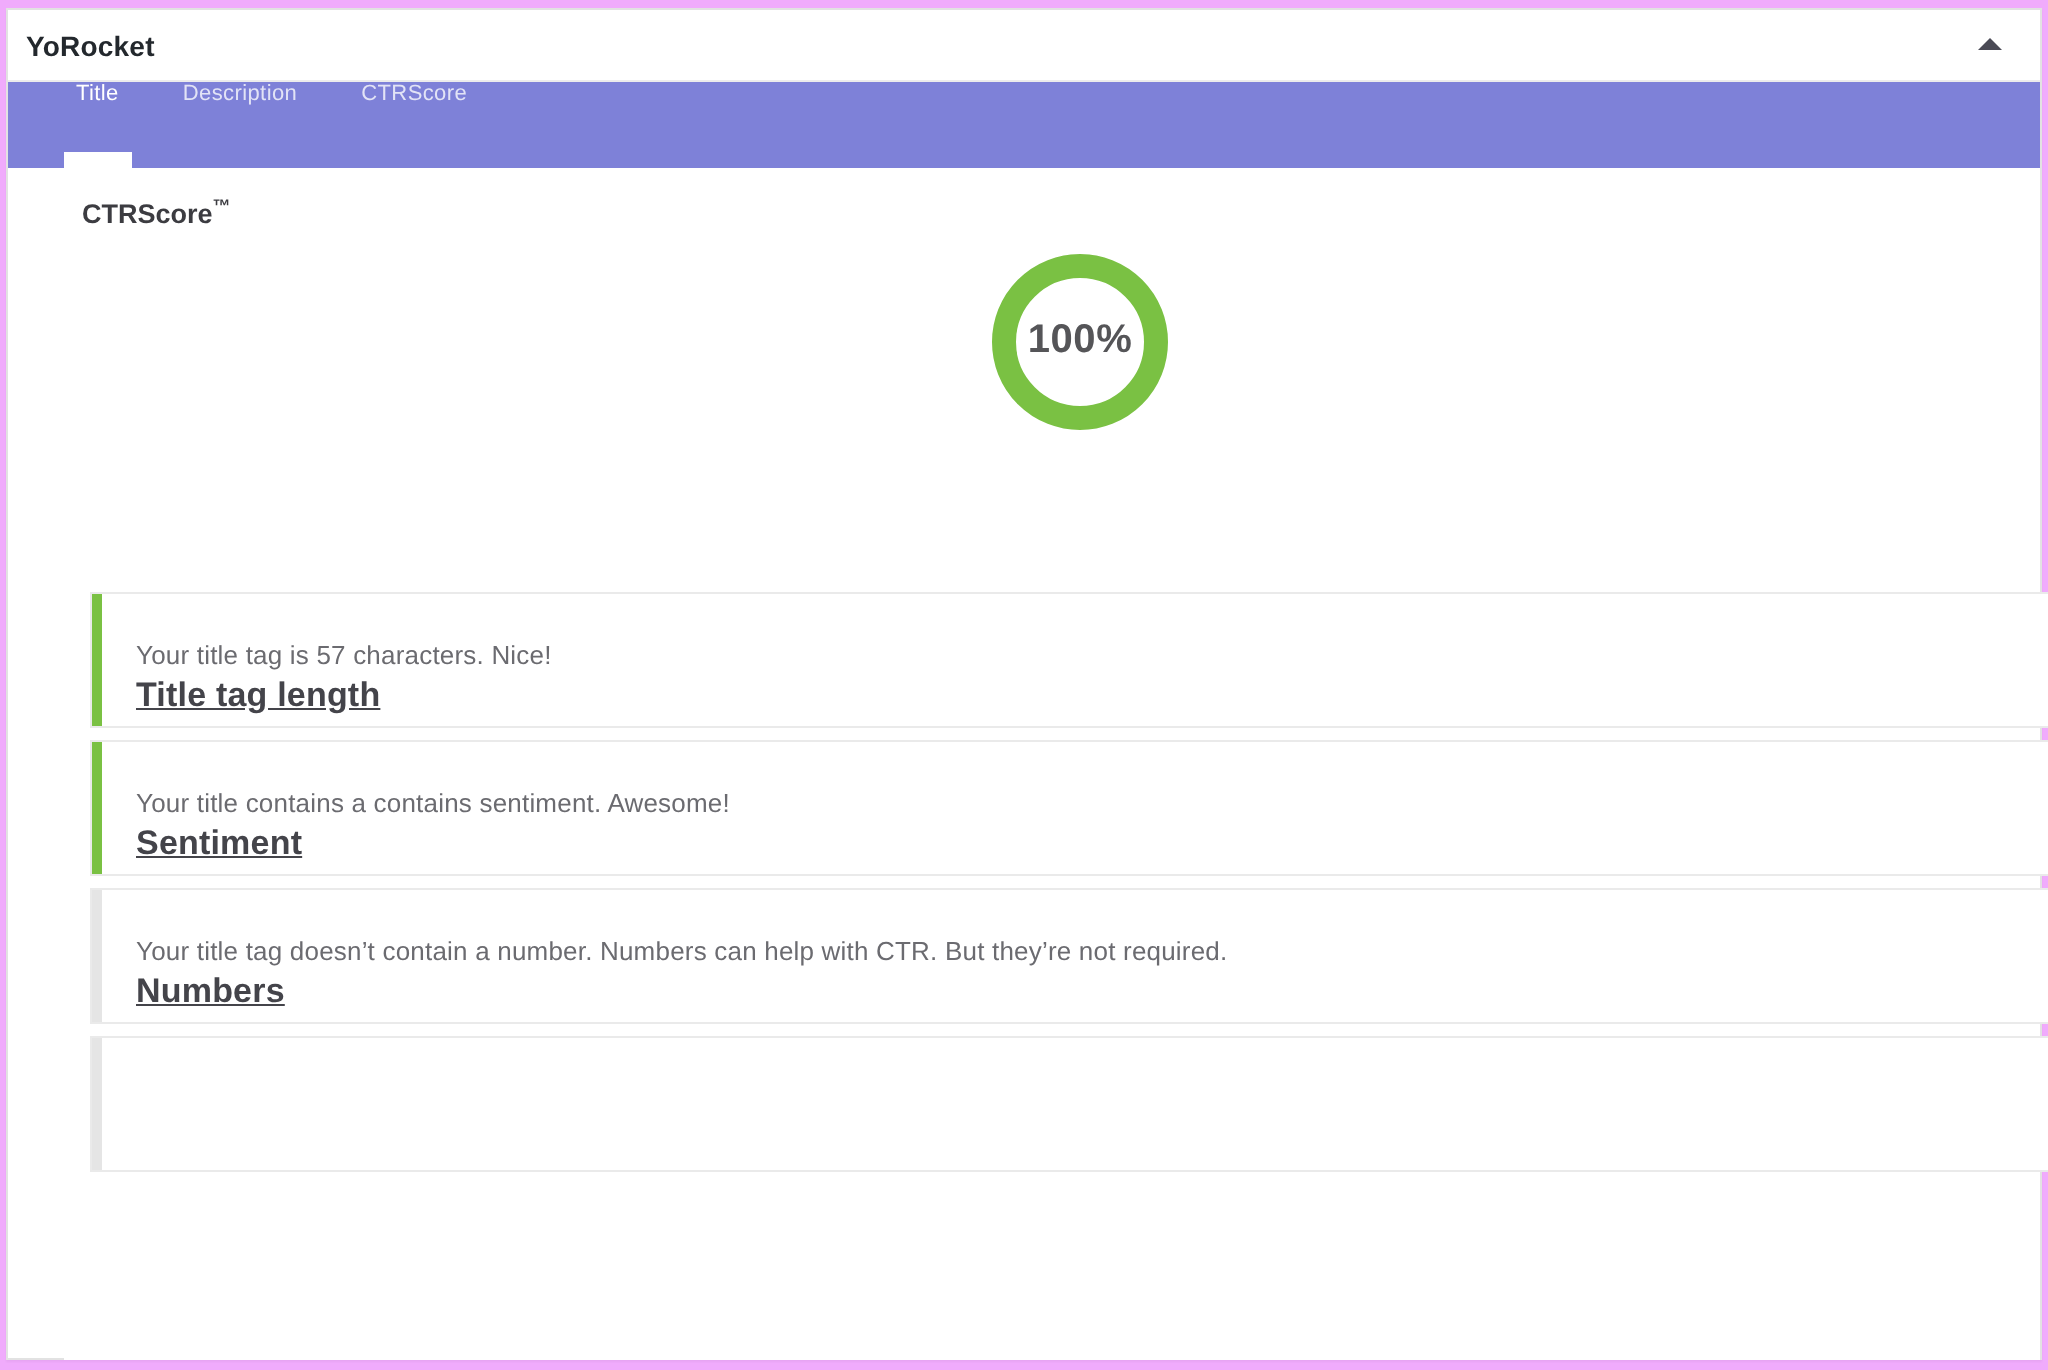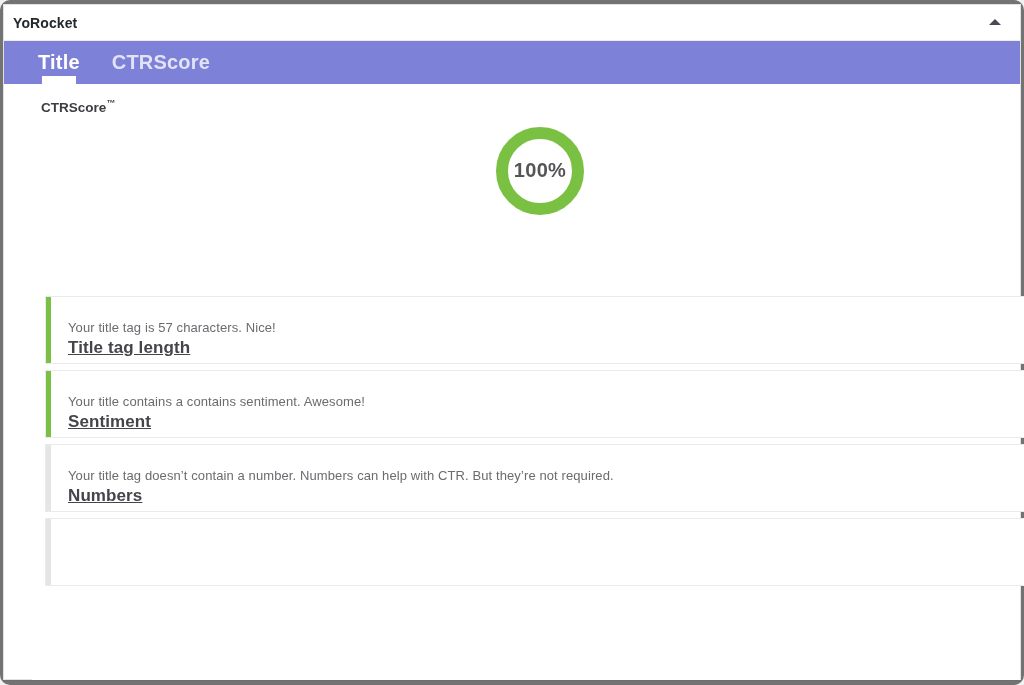--- a/index.html
+++ b/index.html
@@ -9,23 +9,22 @@
     height: 685px;
     background: #f1f1f1;
     font-family: "Liberation Sans", sans-serif;
     -webkit-font-smoothing: antialiased;
   }
 
   #app {
     position: relative;
     width: 1024px;
     height: 685px;
-    background: #737373;
+    background: #f0abfc;
     overflow: hidden;
-    border-radius: 10px;
   }
 
   
   .card {
     position: absolute;
     left: 3px;
     top: 4px;
     width: 1018px;
     height: 676px;
     background: #ffffff;
@@ -75,25 +74,24 @@
     position: relative;
     height: 43px;
     background: #7e81d8;
     display: flex;
     align-items: stretch;
     padding-left: 18px;
   }
   .tab {
     position: relative;
     display: flex;
-    align-items: center;
     padding: 0 16px;
     color: #e2e3f6;
-    font-size: 20px;
-    font-weight: bold;
+    font-size: 11px;
+    font-weight: normal;
     cursor: pointer;
     user-select: none;
     letter-spacing: .2px;
   }
   .tab.active { color: #ffffff; }
   .tab.active::after {
     content: "";
     position: absolute;
     left: 50%;
     transform: translateX(-50%);
@@ -215,20 +213,23 @@
     <div class="card-header">
       <div class="card-title">YoRocket</div>
       <button class="toggle-handle">
         <span class="caret-up"></span>
       </button>
     </div>
 
     <div class="tabbar">
       <div class="tab active">
         <span>Title</span>
+      </div>
+      <div class="tab">
+        <span>Description</span>
       </div>
       <div class="tab">
         <span>CTRScore</span>
       </div>
     </div>
 
     <div class="card-body">
 
       <div class="section-label">
         <span>CTRScore</span><span class="tm">™</span>

